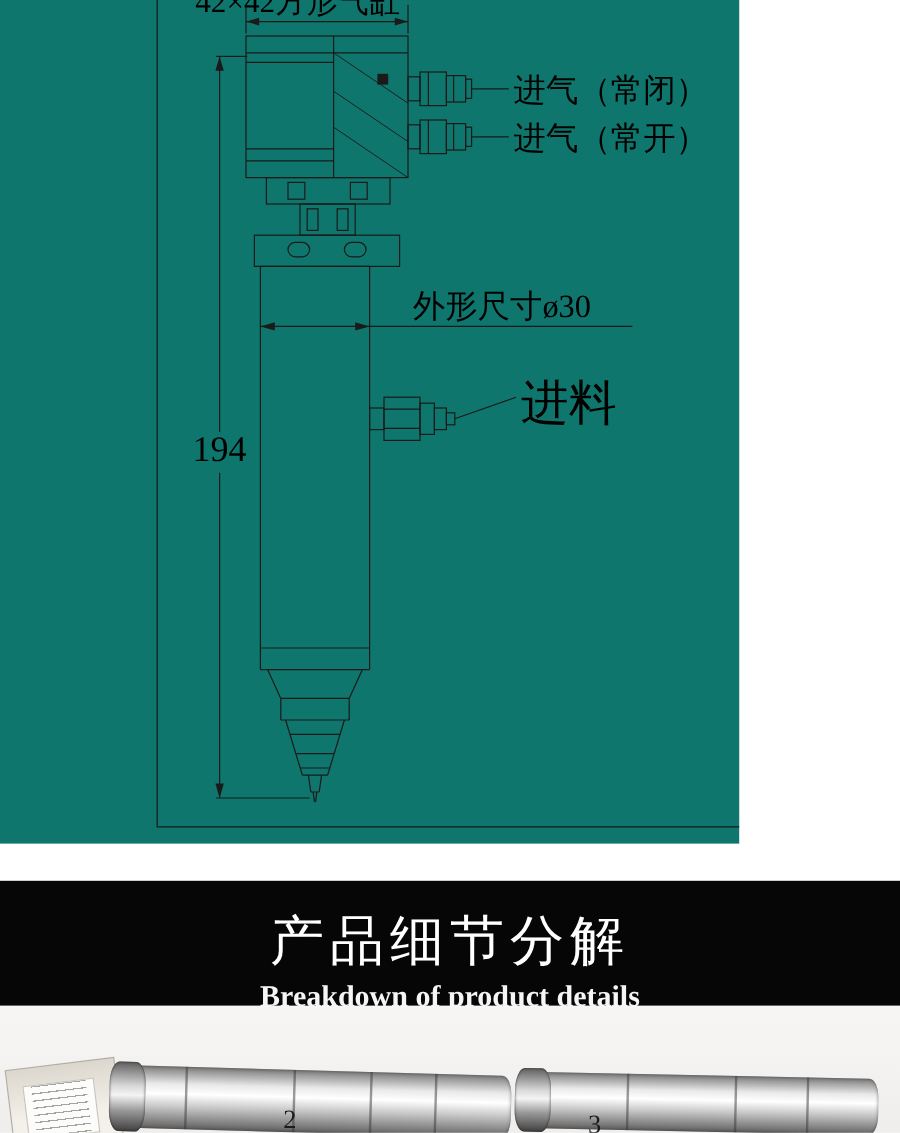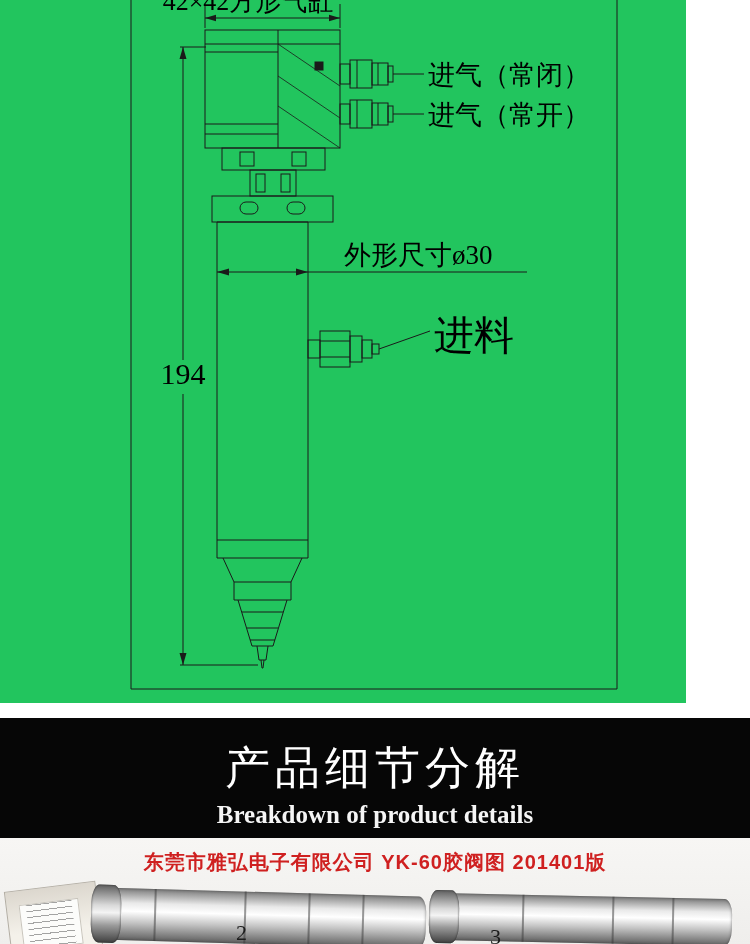--- a/index.html
+++ b/index.html
@@ -1,25 +1,25 @@
 <!DOCTYPE html>
 <html><head>
 <meta charset="utf-8">
 <style>
   html,body{margin:0;padding:0;background:#ffffff;}
   body{width:750px;height:944px;overflow:hidden;font-family:"Liberation Sans",sans-serif;}
   .page{position:relative;width:750px;height:944px;background:#ffffff;}
 
   
-  .drawing-section{position:absolute;left:0;top:0;width:686px;height:703px;background:#22c55e;overflow:hidden;}
+  .drawing-section{position:absolute;left:0;top:0;width:616px;height:703px;background:#0f766e;overflow:hidden;}
   .drawing-section svg{display:block;}
   .drawing-section text{fill:#000;stroke:none;font-family:"Liberation Serif","DejaVu Serif",serif;}
 
   
-  .banner{position:absolute;left:0;top:718px;width:750px;height:135px;background:#060606;
+  .banner{position:absolute;left:0;top:734px;width:750px;height:135px;background:#060606;
           display:flex;flex-direction:column;align-items:center;justify-content:center;}
   .banner-cn{color:#ffffff;font-size:45px;letter-spacing:5px;font-weight:400;line-height:1.15;}
   .banner-en{color:#f5f5f5;font-size:25px;margin-top:8px;font-family:"Liberation Serif","DejaVu Serif",serif;font-weight:bold;}
 
   
   .bottom{position:absolute;left:0;top:838px;width:750px;height:106px;overflow:hidden;
           background:linear-gradient(180deg,#f7f6f4 0%,#efeeec 100%);}
   .company-line{margin-top:11px;text-align:center;color:#cf2020;font-size:20px;font-weight:700;letter-spacing:1px;}
   .photo-strip{position:absolute;left:0;top:40px;width:750px;height:66px;}
 
@@ -171,21 +171,20 @@
       <text x="183" y="384" font-size="30" text-anchor="middle">194</text>
     </svg>
   </section>
 
   <section class="banner">
     <div class="banner-cn">产品细节分解</div>
     <div class="banner-en">Breakdown of product details</div>
   </section>
 
   <section class="bottom">
-    <div class="company-line">东莞市雅弘电子有限公司 YK-60胶阀图  201401版</div>
 
     <div class="photo-strip">
       <div class="pkg-box">
         <div class="pkg-label"></div>
       </div>
 
       <div class="cyl cyl-a">
         <div class="ring"></div>
         <div class="seg" style="left:60px"></div>
         <div class="seg" style="left:150px"></div>

